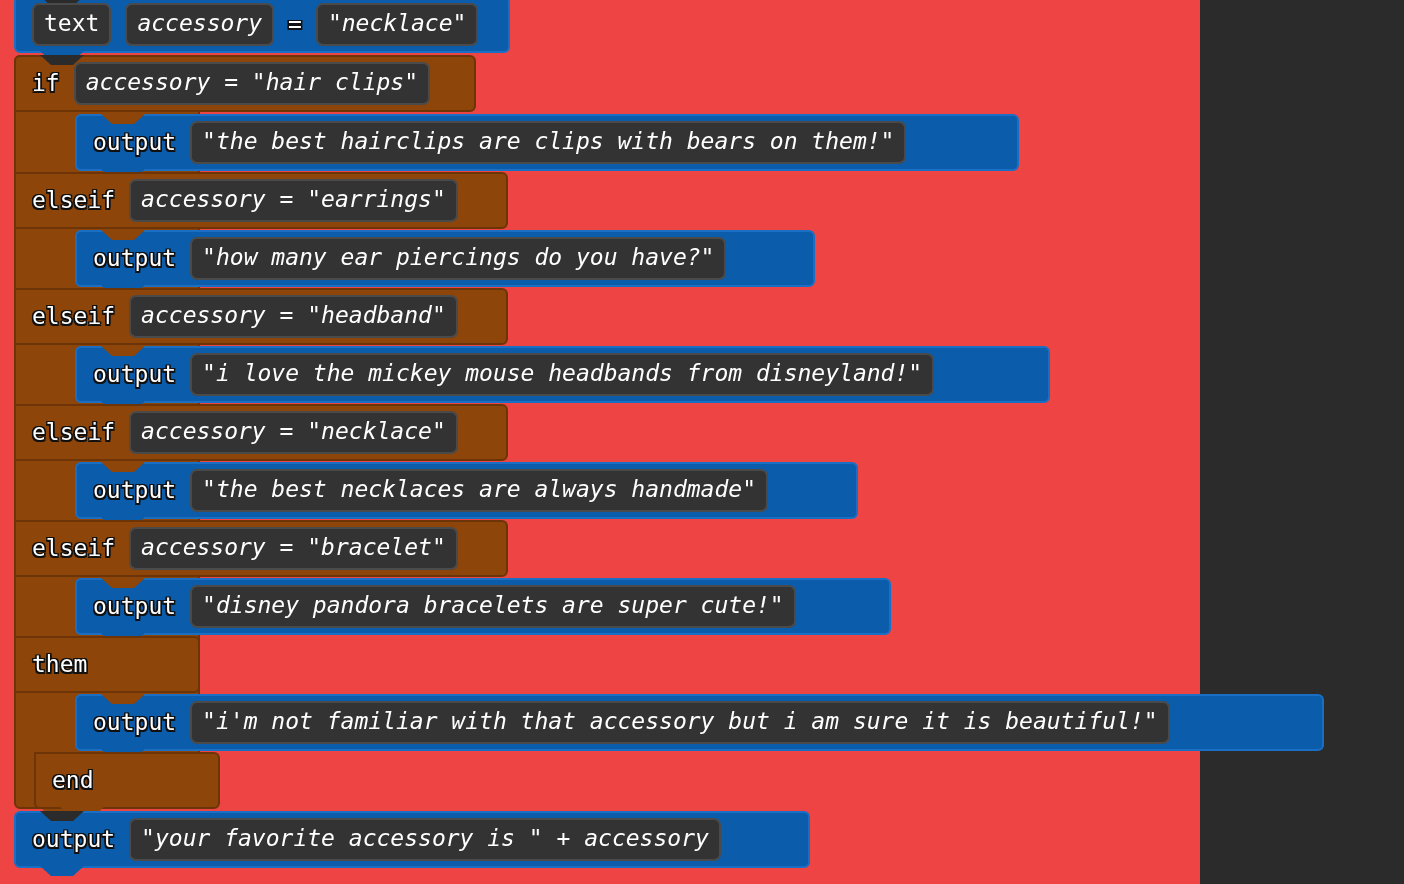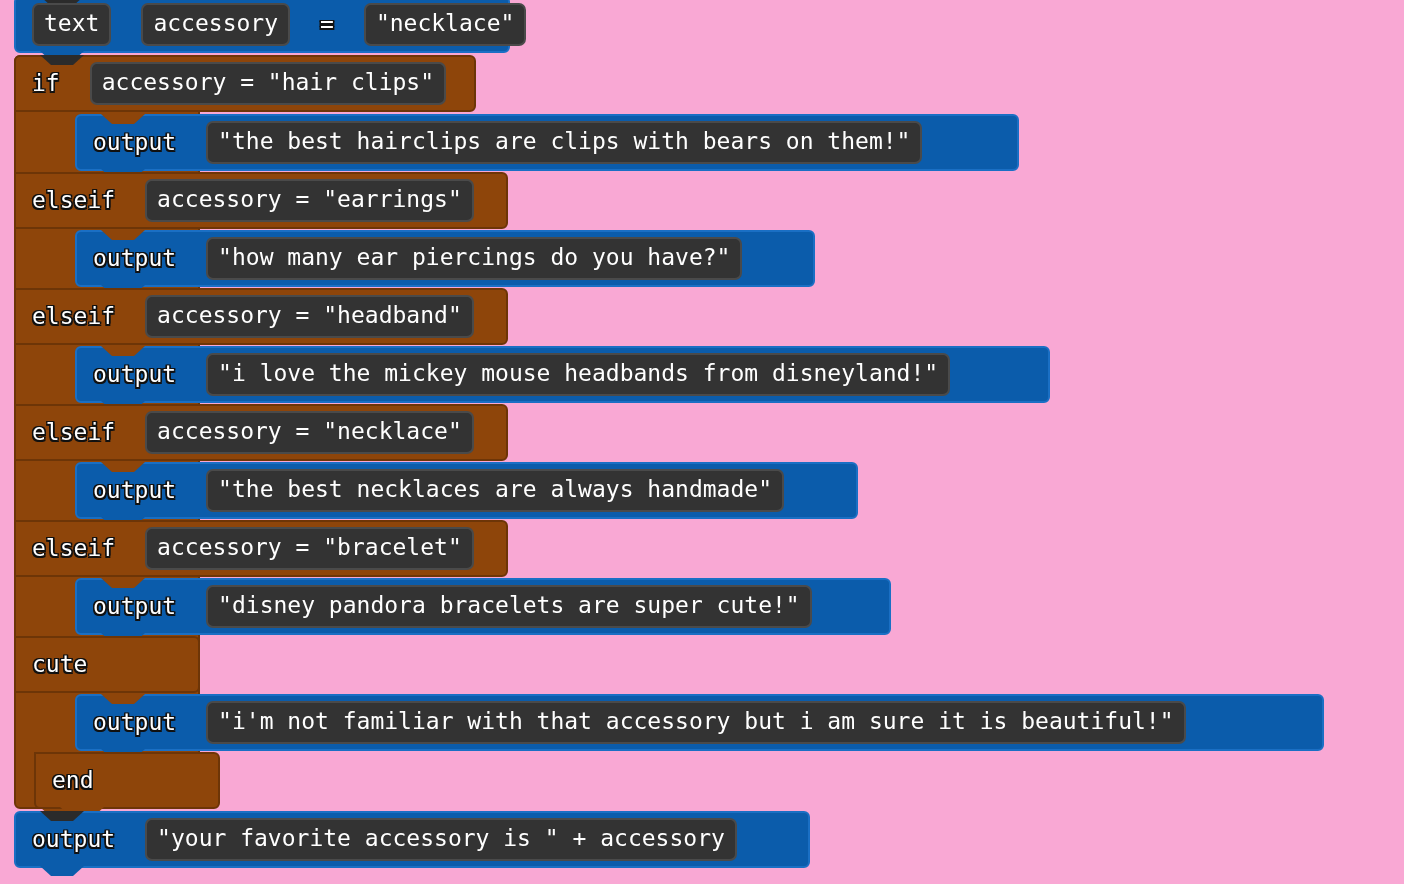--- a/index.html
+++ b/index.html
@@ -10,23 +10,23 @@
     width: 1404px;
     height: 884px;
     overflow: hidden;
   }
   body {
     font-family: "DejaVu Sans Mono", "Liberation Mono", monospace;
   }
 
   #canvas {
     position: relative;
-    width: 1404px;
+    width: 1200px;
     height: 884px;
-    background: #f9a8d4;
+    background: #ef4444;
   }
 
   
   .blk {
     position: absolute;
     box-sizing: border-box;
     display: flex;
     align-items: center;
   }
 
@@ -92,21 +92,21 @@
     line-height: 1;
     padding: 7px 10px 9px 10px;
     white-space: pre;
     position: relative;
     z-index: 2;
     text-shadow: none;
   }
 
   
   .pad-l  { padding-left: 16px; }
-  .gap    { margin-left: 30px; }
+  .gap    { margin-left: 14px; font-style: italic; }
 </style>
 </head>
 <body>
 
 <div id="canvas">
 
   <div class="blk blue pad-l" style="left:14px; top:-4px; width:496px; height:57px; border-radius:6px;">
     <div class="notch-top"></div>
     <span class="field">text</span>
     <span class="field gap">accessory</span>
@@ -170,21 +170,21 @@
     <span class="field gap">accessory = "bracelet"</span>
   </div>
   <div class="blk blue in-c pad-l" style="left:75px; top:578px; width:816px; height:57px; border-radius:6px;">
     <div class="notch-top"></div>
     <span class="kw">output</span>
     <span class="field gap">"disney pandora bracelets are super cute!"</span>
     <div class="tab-bot"></div>
   </div>
 
   <div class="blk brown pad-l" style="left:14px; top:636px; width:186px; height:57px; border-radius:0 6px 6px 0;">
-    <span class="kw">cute</span>
+    <span class="kw">them</span>
   </div>
   <div class="blk blue in-c pad-l" style="left:75px; top:694px; width:1249px; height:57px; border-radius:6px;">
     <div class="notch-top"></div>
     <span class="kw">output</span>
     <span class="field gap">"i'm not familiar with that accessory but i am sure it is beautiful!"</span>
     <div class="tab-bot"></div>
   </div>
 
   <div class="blk brown pad-l" style="left:14px; top:752px; width:186px; height:57px; border-radius:0 6px 6px 6px;margin-left:20px;">
     <span class="kw">end</span>

